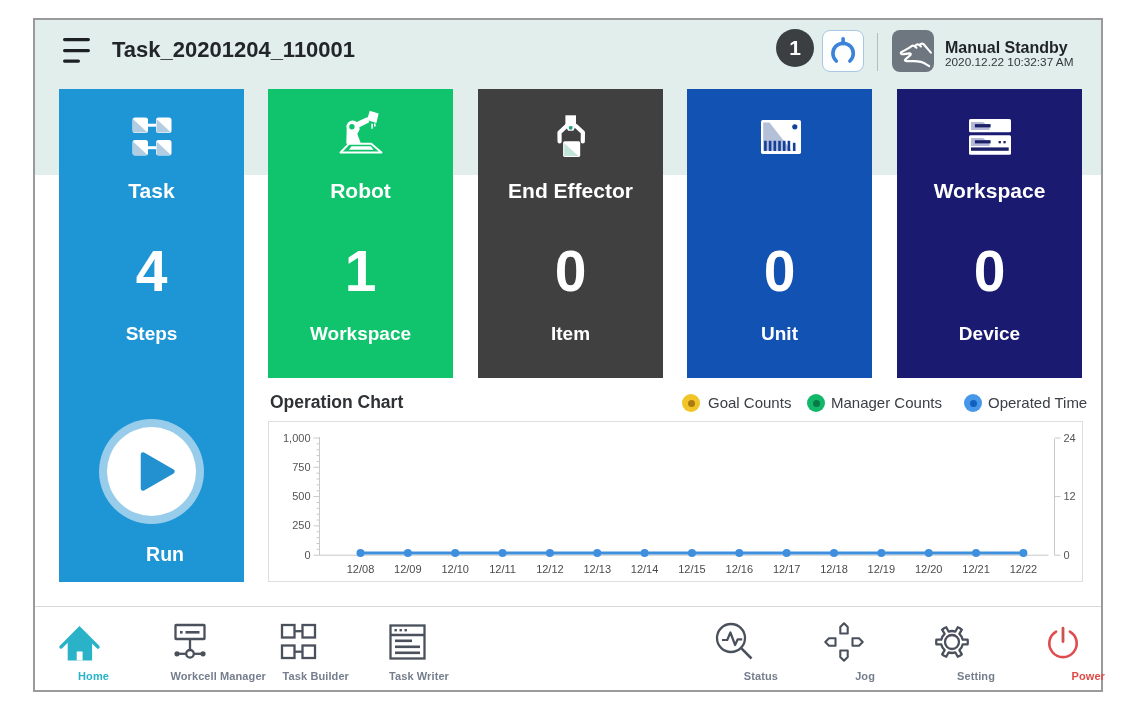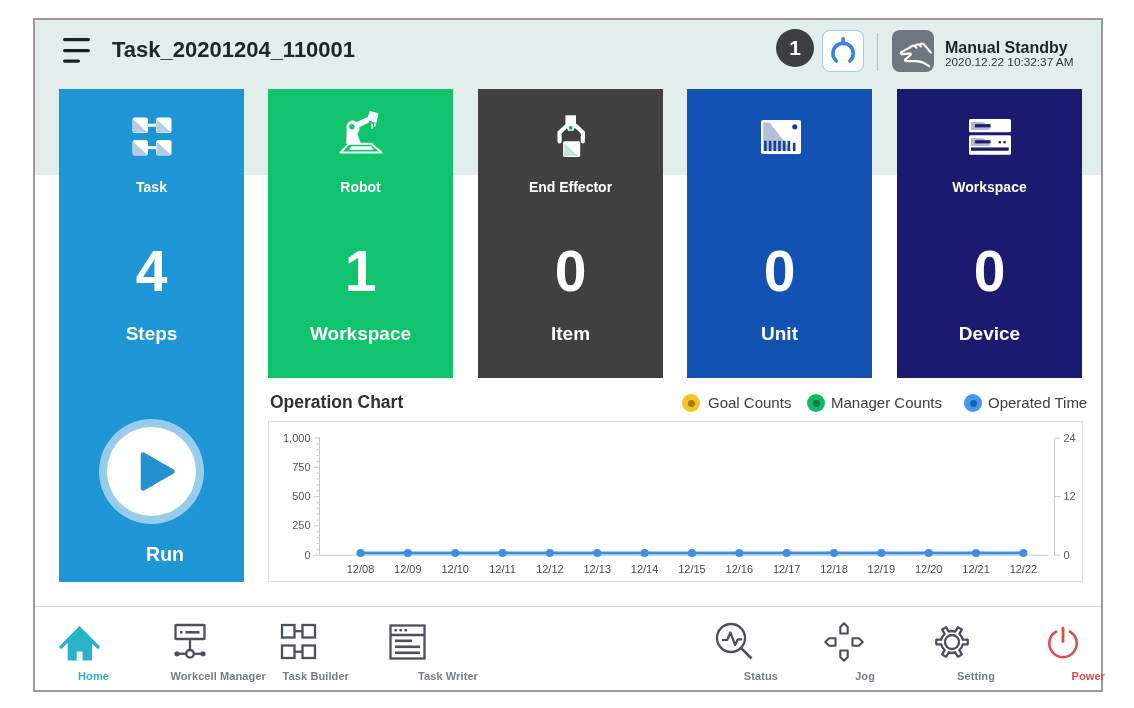--- a/index.html
+++ b/index.html
@@ -1,21 +1,21 @@
 <!DOCTYPE html>
 <html><head>
 <meta charset="utf-8">
 <style>
 * { margin:0; padding:0; box-sizing:border-box; }
 html,body { width:1134px; height:708px; background:#fff; font-family:"Liberation Sans", sans-serif; overflow:hidden; }
 .abs { position:absolute; }
 #frame { position:absolute; left:33px; top:18px; width:1070px; height:674px; border:2px solid #9a9a9a; background:#fff; }
 #header { position:absolute; left:35px; top:20px; width:1066px; height:155px; background:#e2eeec; }
 .card { position:absolute; top:89px; width:185px; color:#fff; text-align:center; }
-.card .lbl { position:absolute; left:0; width:185px; top:90px; font-size:14px; font-weight:700; }
+.card .lbl { position:absolute; left:0; width:185px; top:90px; font-size:21px; font-weight:700; }
 .card .num { position:absolute; left:0; width:185px; top:149px; font-size:57px; font-weight:700; }
 .card .sub { position:absolute; left:0; width:185px; top:234px; font-size:19px; font-weight:700; }
 .navlbl { position:absolute; font-size:11px; font-weight:700; color:#757e8c; text-align:right; letter-spacing:0.1px; }
 </style>
 </head>
 <body>
 <div id="frame"></div>
 <div id="header"></div>
 
 <svg class="abs" style="left:62px;top:36px" width="29" height="29" viewBox="0 0 29 29">
@@ -277,21 +277,21 @@
  </g>
  <g fill="#4a515c">
   <rect x="5.5" y="5" width="2.4" height="2.4"></rect>
   <rect x="10.5" y="5" width="2.4" height="2.4"></rect>
   <rect x="15.5" y="5" width="2.4" height="2.4"></rect>
   <rect x="6" y="15.5" width="17" height="2.6"></rect>
   <rect x="6" y="21.5" width="25" height="2.6"></rect>
   <rect x="6" y="27.5" width="25" height="2.6"></rect>
  </g>
 </svg>
-<div class="navlbl" style="left:377px;top:669.5px;width:101px;">Task Writer</div>
+<div class="navlbl" style="left:348px;top:669.5px;width:101px;">Task Writer</div>
 
 <svg class="abs" style="left:712px;top:621px" width="42" height="42" viewBox="0 0 42 42">
  <circle cx="19" cy="17" r="14" fill="none" stroke="#4a515c" stroke-width="2.3"></circle>
  <line x1="29.4" y1="27.4" x2="39.5" y2="37.5" stroke="#4a515c" stroke-width="2.6"></line>
  <path d="M10,19 h5.2 l3.2,-7.5 4.7,12.5 2.6,-5.7 h4.5" fill="none" stroke="#4a515c" stroke-width="2.2" stroke-linejoin="round"></path>
 </svg>
 <div class="navlbl" style="left:693px;top:669.5px;width:85px;">Status</div>
 
 <svg class="abs" style="left:824px;top:622px" width="40" height="40" viewBox="0 0 40 40">
  <g fill="none" stroke="#4a515c" stroke-width="2.1" stroke-linejoin="round">

